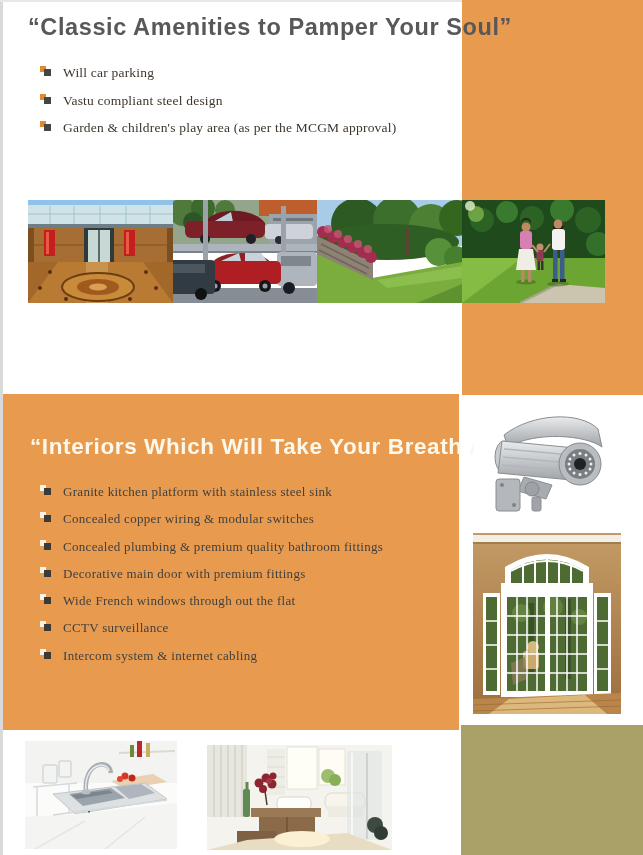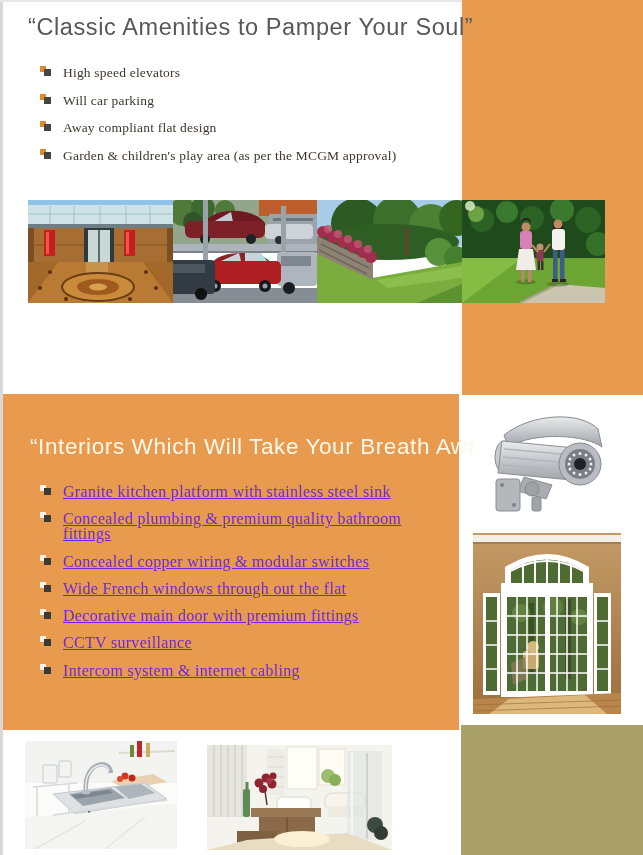--- a/index.html
+++ b/index.html
@@ -10,35 +10,35 @@
   .edge-left{position:absolute;left:0;top:0;width:3px;height:855px;background:#d9d9d9;}
   .edge-top{position:absolute;left:0;top:0;width:462px;height:2px;background:#e7e7e7;}
 
   
   .orange-stripe{position:absolute;left:462px;top:0;width:181px;height:395px;background:#e89b4e;}
   .orange-block{position:absolute;left:3px;top:394px;width:456px;height:336px;background:#e89b4e;}
   .olive-block{position:absolute;left:461px;top:725px;width:182px;height:130px;background:#a9a167;}
 
   
   .quote-heading{
-    margin:0;font-weight:400;letter-spacing:.6px;white-space:nowrap;
+    margin:0;font-weight:700;letter-spacing:.6px;white-space:nowrap;
     font-family:"Liberation Sans",sans-serif;
   }
   .h-amenities{position:absolute;left:28px;top:14px;font-size:23.5px;color:#58585a;}
   .h-interiors{position:absolute;left:27px;top:40px;font-size:22.5px;color:#fdf8ec;}
 
   
   ul.blist{list-style:none;margin:0;padding:0;position:absolute;}
   ul.blist li{display:flex;align-items:flex-start;}
   .amen-list{left:40px;top:65px;width:410px;}
   .amen-list li{margin-bottom:12.5px;}
   .amen-list .btxt{font-family:"Liberation Serif",serif;font-size:13.5px;line-height:15px;color:#3e362c;letter-spacing:.2px;}
   .int-list{left:34px;top:88px;width:410px;}
   .int-list li{margin-bottom:12.3px;}
-  .int-list .btxt{font-family:"Liberation Serif",serif;font-size:16px;line-height:15px;color:#6d28d9;letter-spacing:.3px;text-decoration:underline;}
+  .int-list .btxt{font-family:"Liberation Serif",serif;font-size:13px;line-height:15px;color:#404040;letter-spacing:.3px;}
 
   .bullet-ic{position:relative;width:14px;height:12px;flex:none;margin-right:9px;margin-top:1px;}
   .bullet-ic .sq1{position:absolute;left:0;top:0;width:6px;height:6px;}
   .bullet-ic .sq2{position:absolute;left:4px;top:3px;width:7px;height:7px;}
   .amen-list .sq1{background:#de8a2e;}
   .amen-list .sq2{background:#474540;}
   .int-list .sq1{background:#faf3e6;}
   .int-list .sq2{background:#3c3a36;}
 
   
@@ -66,35 +66,28 @@
   <div class="olive-block"></div>
 
   <h1 class="quote-heading h-amenities">“Classic Amenities to Pamper Your Soul”</h1>
 
   <ul class="blist amen-list">
     <li>
       <span class="bullet-ic">
           <span class="sq1"></span>
           <span class="sq2"></span>
         </span>
-      <span class="btxt">High speed elevators</span>
-    </li>
-    <li>
-      <span class="bullet-ic">
-          <span class="sq1"></span>
-          <span class="sq2"></span>
-        </span>
       <span class="btxt">Will car parking</span>
     </li>
     <li>
       <span class="bullet-ic">
           <span class="sq1"></span>
           <span class="sq2"></span>
         </span>
-      <span class="btxt">Away compliant flat design</span>
+      <span class="btxt">Vastu compliant steel design</span>
     </li>
     <li>
       <span class="bullet-ic">
           <span class="sq1"></span>
           <span class="sq2"></span>
         </span>
       <span class="btxt">Garden &amp; children's play area (as per the MCGM approval)</span>
     </li>
   </ul>
 
@@ -260,42 +253,42 @@
           <span class="sq1"></span>
           <span class="sq2"></span>
         </span>
       <span class="btxt">Granite kitchen platform with stainless steel sink</span>
     </li>
     <li>
       <span class="bullet-ic">
           <span class="sq1"></span>
           <span class="sq2"></span>
         </span>
+      <span class="btxt">Concealed copper wiring &amp; modular switches</span>
+    </li>
+    <li>
+      <span class="bullet-ic">
+          <span class="sq1"></span>
+          <span class="sq2"></span>
+        </span>
       <span class="btxt">Concealed plumbing &amp; premium quality bathroom fittings</span>
     </li>
     <li>
       <span class="bullet-ic">
           <span class="sq1"></span>
           <span class="sq2"></span>
         </span>
-      <span class="btxt">Concealed copper wiring &amp; modular switches</span>
+      <span class="btxt">Decorative main door with premium fittings</span>
     </li>
     <li>
       <span class="bullet-ic">
           <span class="sq1"></span>
           <span class="sq2"></span>
         </span>
       <span class="btxt">Wide French windows through out the flat</span>
-    </li>
-    <li>
-      <span class="bullet-ic">
-          <span class="sq1"></span>
-          <span class="sq2"></span>
-        </span>
-      <span class="btxt">Decorative main door with premium fittings</span>
     </li>
     <li>
       <span class="bullet-ic">
           <span class="sq1"></span>
           <span class="sq2"></span>
         </span>
       <span class="btxt">CCTV surveillance</span>
     </li>
     <li>
       <span class="bullet-ic">

